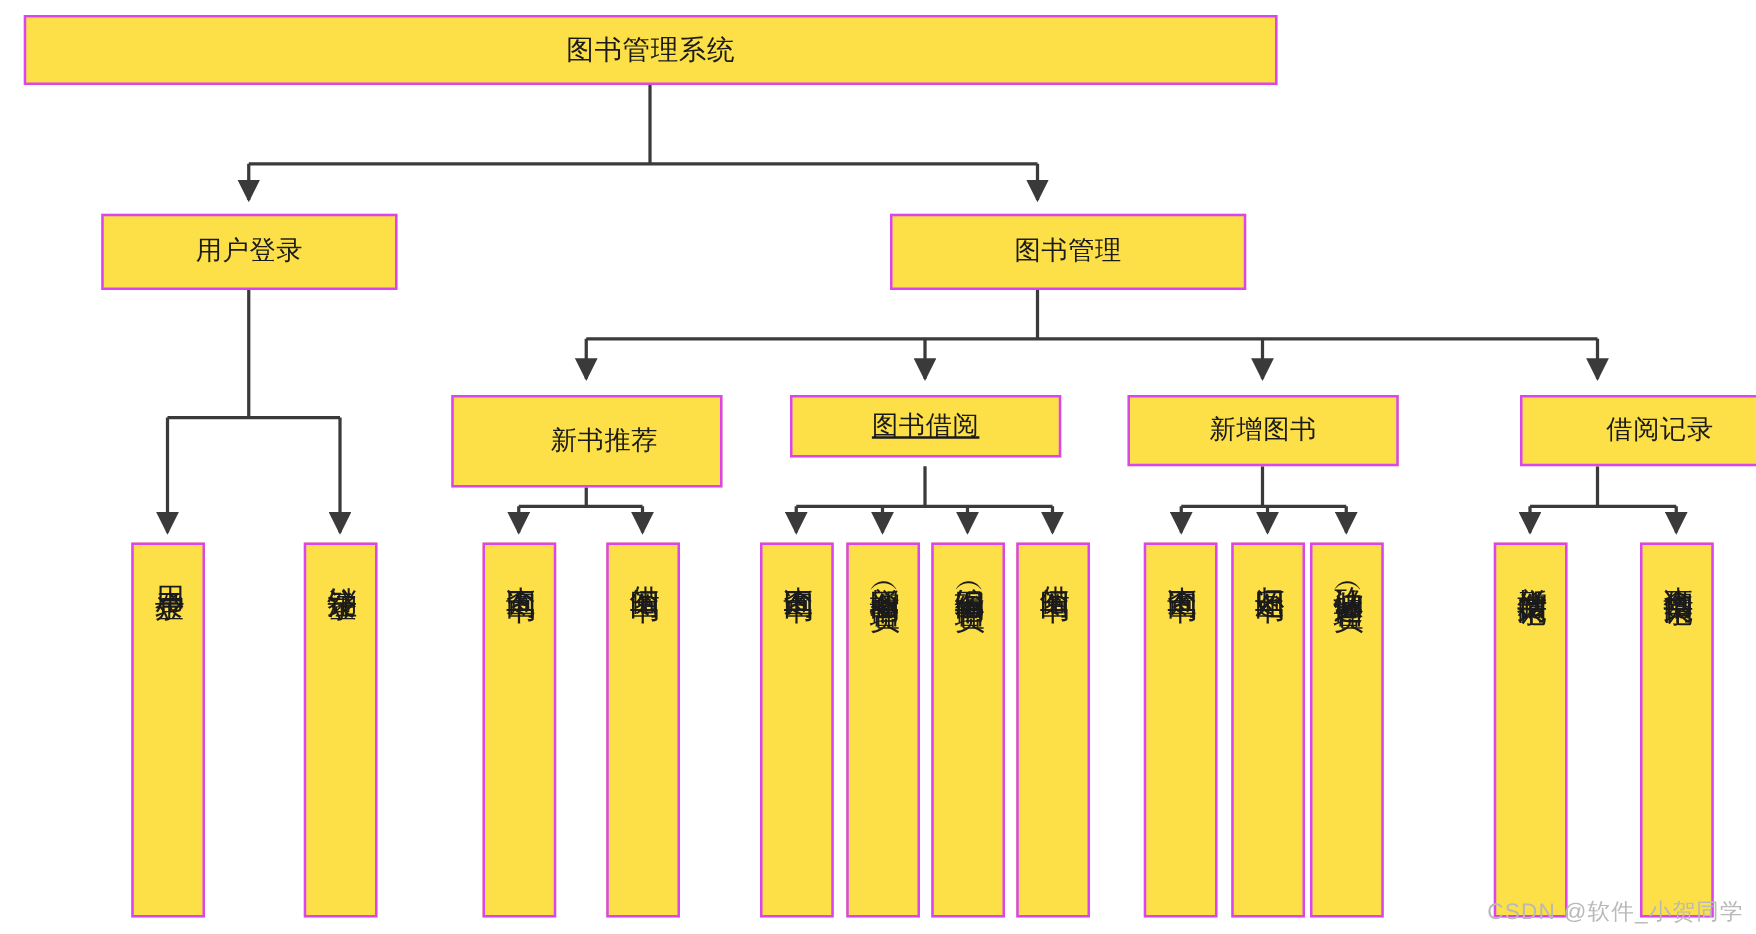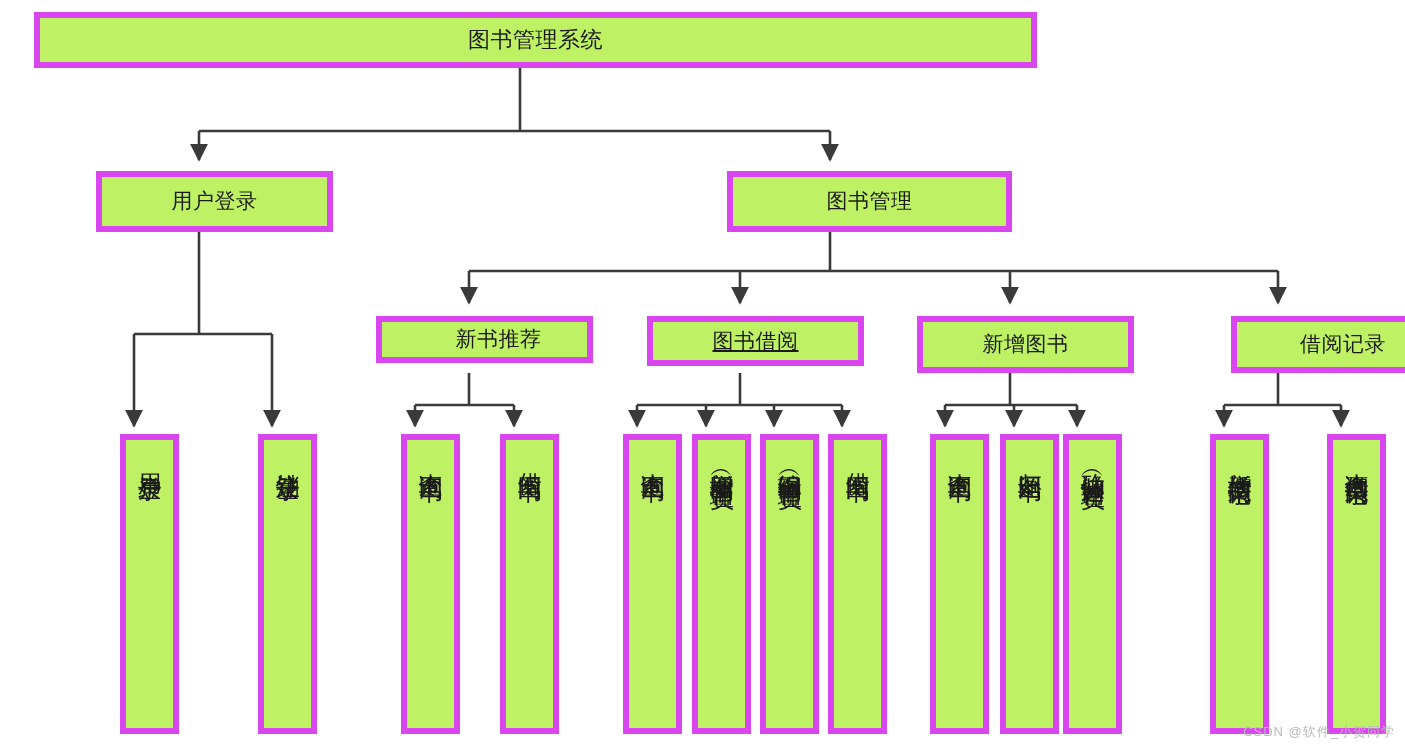--- a/index.html
+++ b/index.html
@@ -13,27 +13,26 @@
   #diagram-root {
     position: relative;
     width: 1405px;
     height: 747px;
     background: #ffffff;
     overflow: hidden;
   }
   .node {
     position: absolute;
     box-sizing: border-box;
-    background: #bef264;
-    border: 6px solid #d946ef;
+    background: #fde047;
+    border: 2px solid #d946ef;
     display: flex;
     align-items: center;
     justify-content: center;
     color: #1b1b1b;
-    margin-left: 15px;
   }
   .node-label {
     text-align: center;
     line-height: 1.18;
     letter-spacing: 0.5px;
   }
   .node.horizontal .node-label {
     writing-mode: horizontal-tb;
     font-size: 21px;
   }
@@ -57,21 +56,21 @@
     left: 0;
     top: 0;
     width: 1405px;
     height: 747px;
     pointer-events: none;
   }
   .watermark {
     position: absolute;
     right: 10px;
     bottom: 6px;
-    font-size: 13px;
+    font-size: 18px;
     color: #b9b9b9;
     letter-spacing: 1px;
     white-space: nowrap;
   }
 </style>
 </head>
 <body>
 
 <div id="diagram-root">
 
@@ -129,21 +128,21 @@
     <span class="node-label">图书管理系统</span>
   </div>
 
   <div class="node horizontal" style="left:81px; top:171px; width:237px; height:61px;">
     <span class="node-label">用户登录</span>
   </div>
   <div class="node horizontal" style="left:712px; top:171px; width:285px; height:61px;">
     <span class="node-label">图书管理</span>
   </div>
 
-  <div class="node horizontal" style="left:361px; top:316px; width:217px; height:47px;padding-left:28px;">
+  <div class="node horizontal" style="left:361px; top:316px; width:217px; height:74px;padding-left:28px;">
     <span class="node-label">新书推荐</span>
   </div>
   <div class="node horizontal" style="left:632px; top:316px; width:217px; height:50px;text-decoration:underline;">
     <span class="node-label">图书借阅</span>
   </div>
   <div class="node horizontal" style="left:902px; top:316px; width:217px; height:57px;">
     <span class="node-label">新增图书</span>
   </div>
   <div class="node horizontal" style="left:1216px; top:316px; width:224px; height:57px;">
     <span class="node-label">借阅记录</span>

